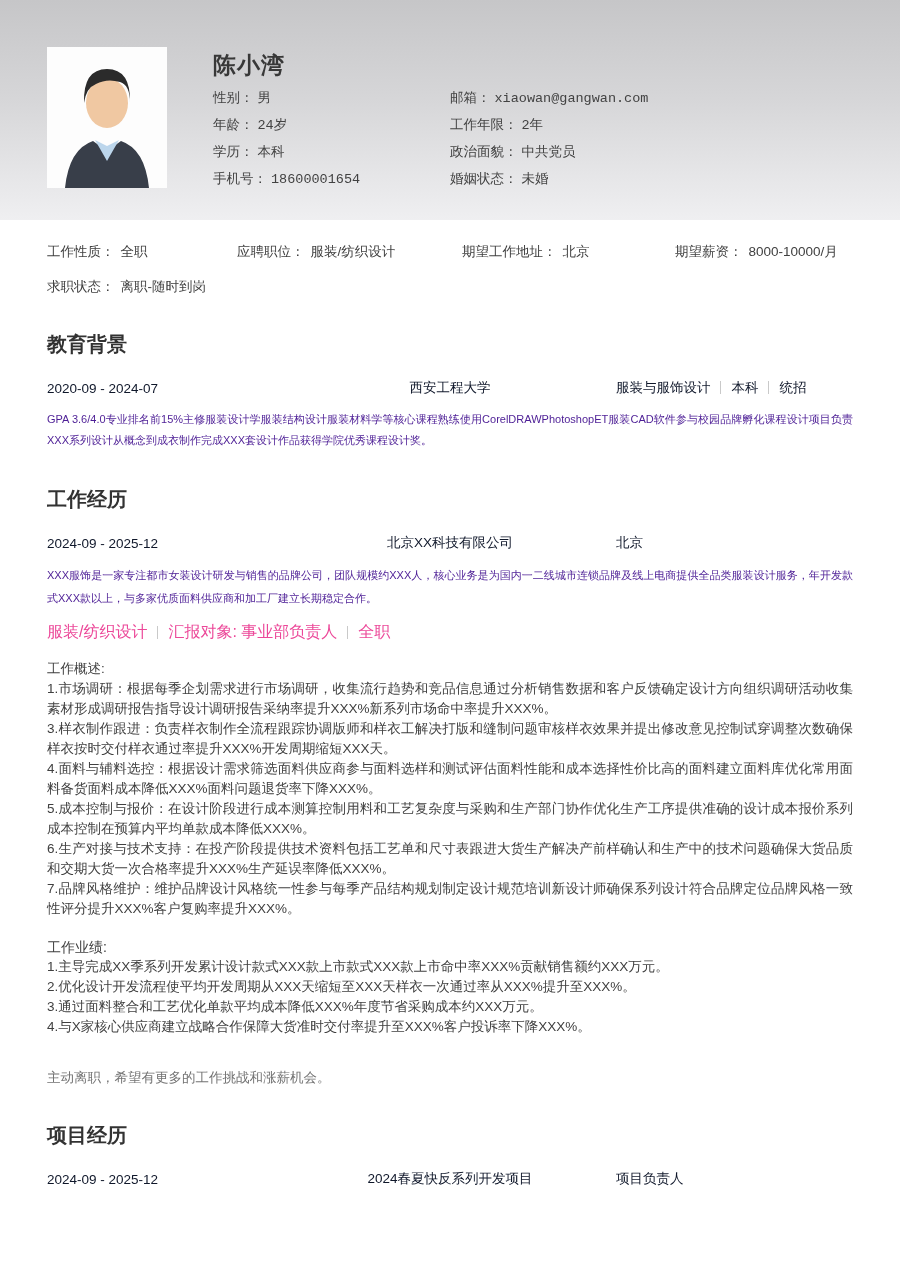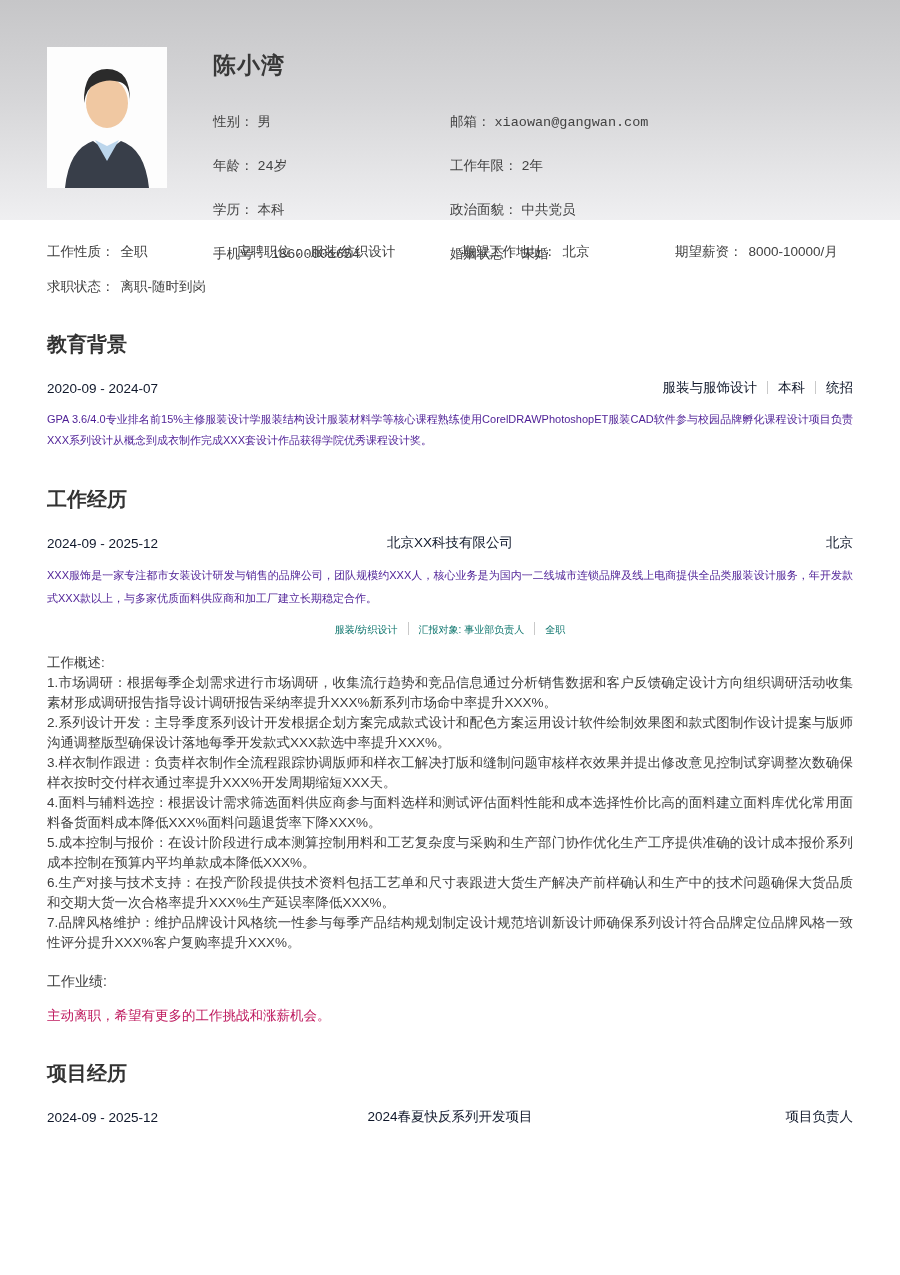--- a/index.html
+++ b/index.html
@@ -15,22 +15,22 @@
     font-family:Liberation Mono, monospace;
   }
   .photo{
     position:absolute;left:47px;top:47px;width:120px;height:141px;
     background:#fdfdfd;overflow:hidden;
   }
   .photo svg{display:block;width:100%;height:100%;}
   .header-right{position:absolute;left:213px;top:50px;right:47px;}
   .name{font-size:23px;font-weight:bold;color:#383838;letter-spacing:1px;}
   .info-grid{
-    margin-top:32px;display:grid;grid-template-columns:237px 1fr;
-    row-gap:26px;font-size:13.5px;color:#424242;
+    margin-top:8px;display:grid;grid-template-columns:237px 1fr;
+    row-gap:9px;font-size:13.5px;color:#424242;
   }
   .info-item{white-space:nowrap;}
   .info-label{margin-right:4px;}
   
   .content{padding:0 47px;}
   .section-title{font-size:20px;font-weight:bold;color:#323232;}
   .mt-section{margin-top:35px;}
   
   .intent-grid{
     margin-top:23px;display:grid;
@@ -40,32 +40,32 @@
   .intent-item{white-space:nowrap;}
   .intent-item .info-label{margin-right:6px;}
   .intent-full{grid-column:1 / -1;}
   
   .entry-row{
     margin-top:21px;display:flex;align-items:center;
     font-size:13.5px;color:#0f172a;
   }
   .entry-row .col-l{flex:1;text-align:left;white-space:nowrap;}
   .entry-row .col-c{flex:1.4;text-align:center;white-space:nowrap;}
-  .entry-row .col-r{flex:1;text-align:right;white-space:nowrap;}
+  .entry-row .col-r{flex:1;text-align:left;white-space:nowrap;}
   .vbar{
     display:inline-block;width:1px;height:13px;background:#c9c9c9;
     margin:0 10px;vertical-align:-2px;
   }
   .para{margin-top:12px;font-size:11px;line-height:21px;color:#4c1d95;text-align:justify;}
   .para-lh22{line-height:22.5px;}
-  .job-meta{margin-top:13px;font-size:10px;color:#0f766e;white-space:nowrap;text-align:center;}
+  .job-meta{margin-top:13px;font-size:16px;color:#ec4899;white-space:nowrap;}
   .block{margin-top:16px;font-size:13.5px;line-height:20px;color:#404040;}
   .block .line{text-align:justify;}
   .block-title{margin-top:18px;font-size:14px;line-height:20px;color:#404040;}
-  .leave{margin-top:16px;font-size:13.5px;color:#be185d;}
+  .leave{margin-top:32px;font-size:13.5px;color:#737373;}
 </style>
 </head>
 <body>
 
 <div class="page">
 
   <div class="header">
     <div class="photo">
       <svg viewBox="0 0 120 141">
         <rect width="120" height="141" fill="#fdfdfd"></rect>
@@ -99,20 +99,21 @@
         <div class="intent-item"><span class="info-label">期望工作地址：</span><span>北京</span></div>
         <div class="intent-item"><span class="info-label">期望薪资：</span><span>8000-10000/月</span></div>
         <div class="intent-item intent-full"><span class="info-label">求职状态：</span><span>离职-随时到岗</span></div>
       </div>
     </div>
 
     <div>
       <div class="section-title mt-section">教育背景</div>
       <div class="entry-row">
         <span class="col-l">2020-09 - 2024-07</span>
+        <span class="col-c">西安工程大学</span>
         <span class="col-r">
           <span>服装与服饰设计</span><span class="vbar"></span><span>本科</span><span class="vbar"></span><span>统招</span>
         </span>
       </div>
       <div class="para">GPA 3.6/4.0专业排名前15%主修服装设计学服装结构设计服装材料学等核心课程熟练使用CorelDRAWPhotoshopET服装CAD软件参与校园品牌孵化课程设计项目负责XXX系列设计从概念到成衣制作完成XXX套设计作品获得学院优秀课程设计奖。</div>
     </div>
 
     <div>
       <div class="section-title mt-section">工作经历</div>
       <div class="entry-row">
@@ -120,28 +121,33 @@
         <span class="col-c">北京XX科技有限公司</span>
         <span class="col-r">北京</span>
       </div>
       <div class="para para-lh22">XXX服饰是一家专注都市女装设计研发与销售的品牌公司，团队规模约XXX人，核心业务是为国内一二线城市连锁品牌及线上电商提供全品类服装设计服务，年开发款式XXX款以上，与多家优质面料供应商和加工厂建立长期稳定合作。</div>
       <div class="job-meta">
         <span>服装/纺织设计</span><span class="vbar"></span><span>汇报对象: 事业部负责人</span><span class="vbar"></span><span>全职</span>
       </div>
       <div class="block">
         <div class="line">工作概述:</div>
         <div class="line">1.市场调研：根据每季企划需求进行市场调研，收集流行趋势和竞品信息通过分析销售数据和客户反馈确定设计方向组织调研活动收集素材形成调研报告指导设计调研报告采纳率提升XXX%新系列市场命中率提升XXX%。</div>
-        <div class="line">2.系列设计开发：主导季度系列设计开发根据企划方案完成款式设计和配色方案运用设计软件绘制效果图和款式图制作设计提案与版师沟通调整版型确保设计落地每季开发款式XXX款选中率提升XXX%。</div>
         <div class="line">3.样衣制作跟进：负责样衣制作全流程跟踪协调版师和样衣工解决打版和缝制问题审核样衣效果并提出修改意见控制试穿调整次数确保样衣按时交付样衣通过率提升XXX%开发周期缩短XXX天。</div>
         <div class="line">4.面料与辅料选控：根据设计需求筛选面料供应商参与面料选样和测试评估面料性能和成本选择性价比高的面料建立面料库优化常用面料备货面料成本降低XXX%面料问题退货率下降XXX%。</div>
         <div class="line">5.成本控制与报价：在设计阶段进行成本测算控制用料和工艺复杂度与采购和生产部门协作优化生产工序提供准确的设计成本报价系列成本控制在预算内平均单款成本降低XXX%。</div>
         <div class="line">6.生产对接与技术支持：在投产阶段提供技术资料包括工艺单和尺寸表跟进大货生产解决产前样确认和生产中的技术问题确保大货品质和交期大货一次合格率提升XXX%生产延误率降低XXX%。</div>
         <div class="line">7.品牌风格维护：维护品牌设计风格统一性参与每季产品结构规划制定设计规范培训新设计师确保系列设计符合品牌定位品牌风格一致性评分提升XXX%客户复购率提升XXX%。</div>
       </div>
       <div class="block-title">工作业绩:</div>
+      <div class="block" style="margin-top:0;">
+        <div class="line">1.主导完成XX季系列开发累计设计款式XXX款上市款式XXX款上市命中率XXX%贡献销售额约XXX万元。</div>
+        <div class="line">2.优化设计开发流程使平均开发周期从XXX天缩短至XXX天样衣一次通过率从XXX%提升至XXX%。</div>
+        <div class="line">3.通过面料整合和工艺优化单款平均成本降低XXX%年度节省采购成本约XXX万元。</div>
+        <div class="line">4.与X家核心供应商建立战略合作保障大货准时交付率提升至XXX%客户投诉率下降XXX%。</div>
+      </div>
       <div class="leave">主动离职，希望有更多的工作挑战和涨薪机会。</div>
     </div>
 
     <div>
       <div class="section-title mt-section">项目经历</div>
       <div class="entry-row">
         <span class="col-l">2024-09 - 2025-12</span>
         <span class="col-c">2024春夏快反系列开发项目</span>
         <span class="col-r">项目负责人</span>
       </div>

